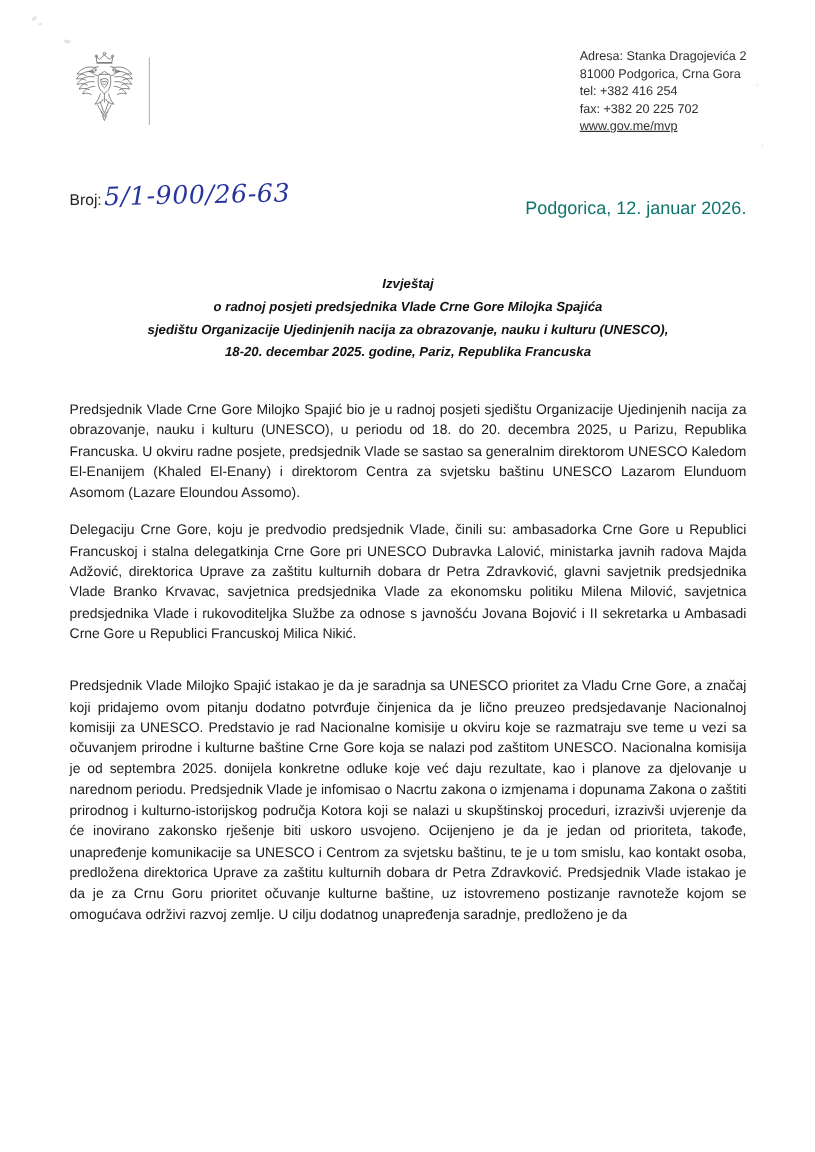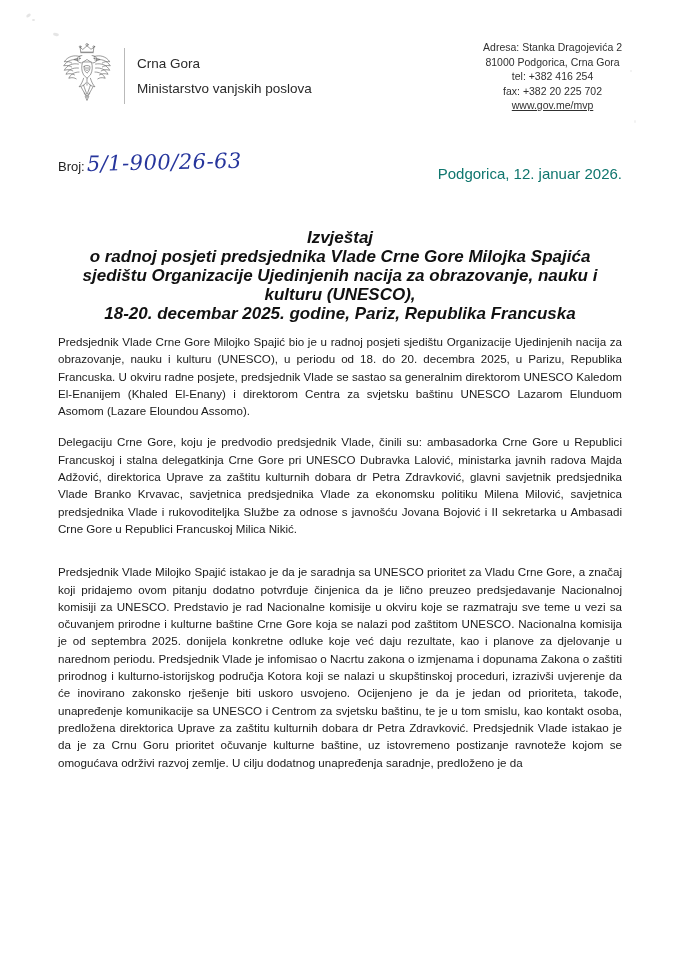--- a/index.html
+++ b/index.html
@@ -66,21 +66,21 @@
     font-size: 13.5px;
     line-height: 1;
     color: #2a2a2a;
     white-space: nowrap;
   }
 
   .addressblock {
     position: absolute;
     right: 57px;
     top: 40px;
-    text-align: center;
+    text-align: left;
     font-size: 10.5px;
     line-height: 14.5px;
     color: #303030;
   }
   .addressblock .web {
     text-decoration: underline;
   }
 
   
   .brojrow {
@@ -117,21 +117,21 @@
 
   
   .title {
     position: absolute;
     left: 58px;
     top: 228px;
     width: 564px;
     text-align: center;
     font-style: italic;
     font-weight: bold;
-    font-size: 17px;
+    font-size: 11px;
     line-height: 19px;
     color: #111;
   }
   .title .t-line { display: block; }
 
   
   .body {
     position: absolute;
     left: 58px;
     top: 333px;
@@ -216,24 +216,20 @@
           <path d="M56 62 C58 68 60 73 64 77 C58 76 54 74 52 70"></path>
           <path d="M50 62 L50 74"></path>
           <path d="M44 74 C46 80 48 86 50 90 C52 86 54 80 56 74"></path>
           <path d="M40 78 C43 84 46 89 50 93 C54 89 57 84 60 78"></path>
           <path d="M45 88 L50 96 L55 88"></path>
           <path d="M47 94 L50 101 L53 94"></path>
         </g>
       </svg>
     </div>
     <div class="crest-rule"></div>
-    <div class="org-lines">
-      <div>Crna Gora</div>
-      <div>Ministarstvo vanjskih poslova</div>
-    </div>
   </div>
 
   <div class="addressblock">
     <div>Adresa: Stanka Dragojevića 2</div>
     <div>81000 Podgorica, Crna Gora</div>
     <div>tel: +382 416 254</div>
     <div>fax: +382 20 225 702</div>
     <div class="web">www.gov.me/mvp</div>
   </div>
 

